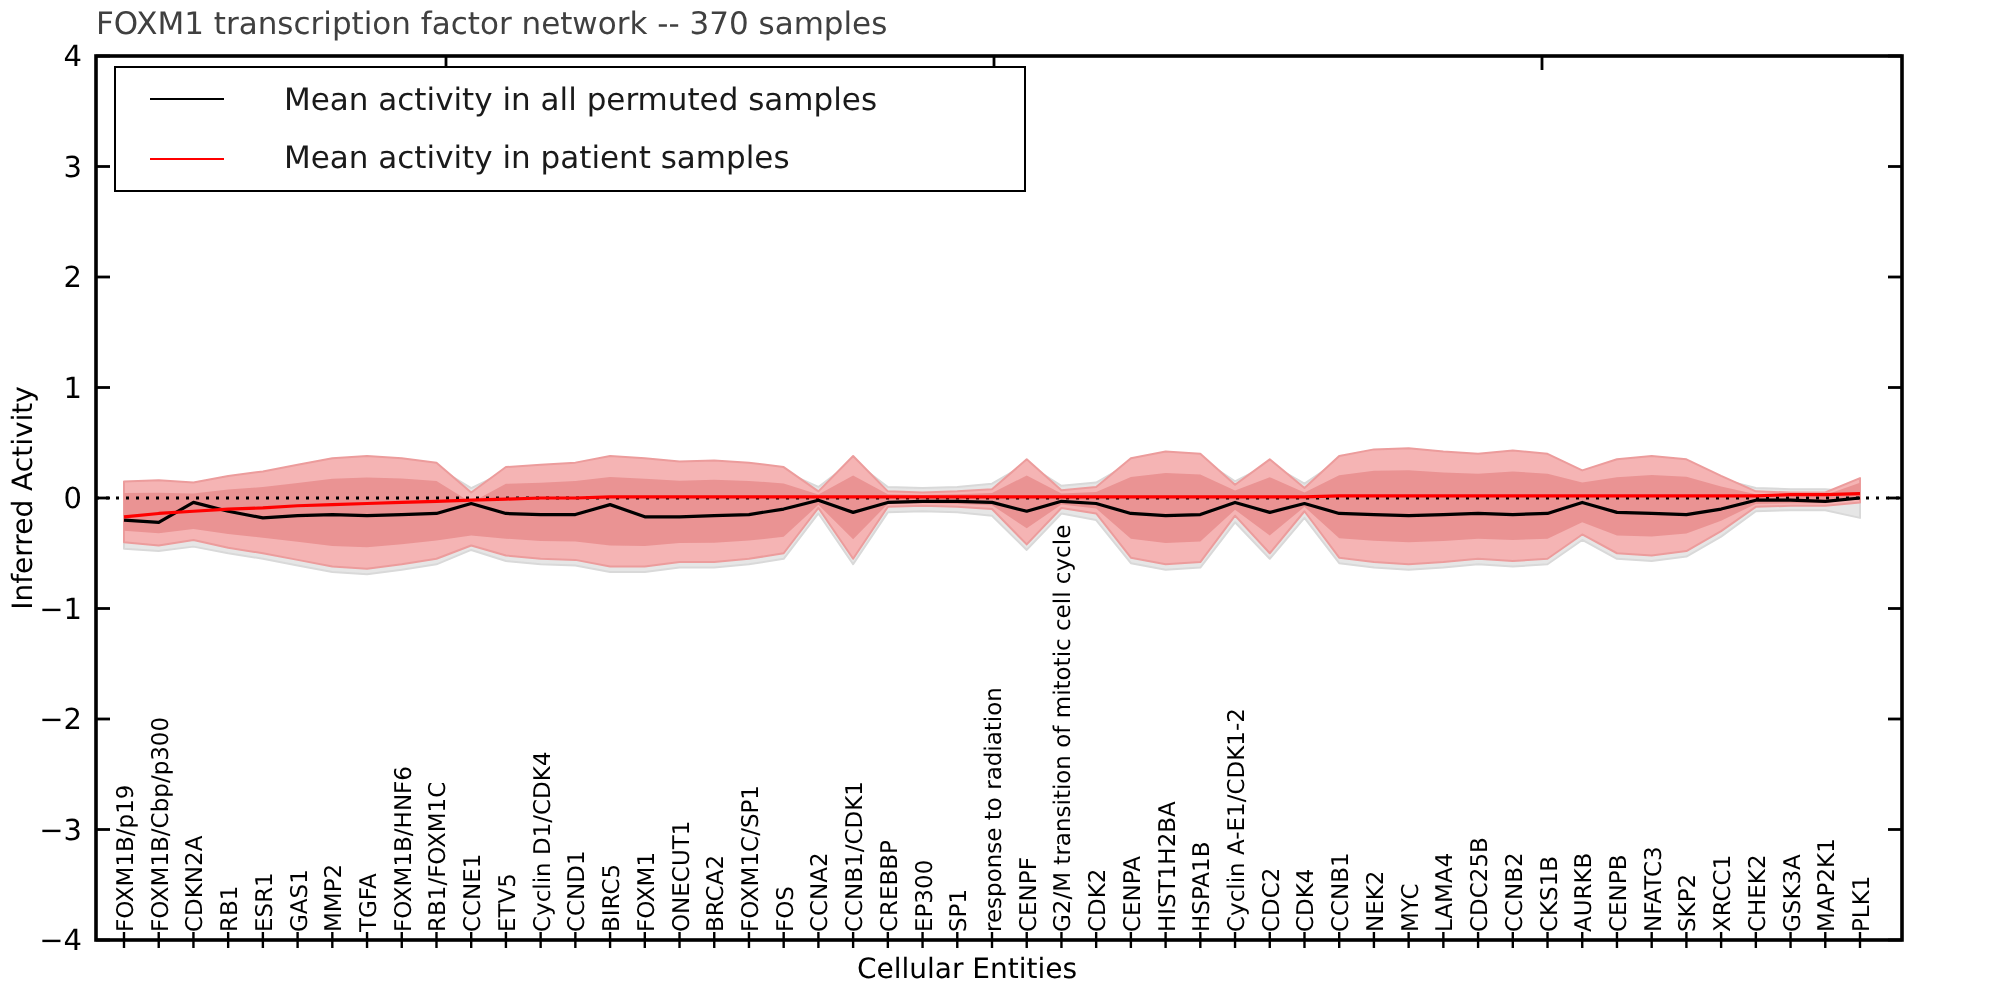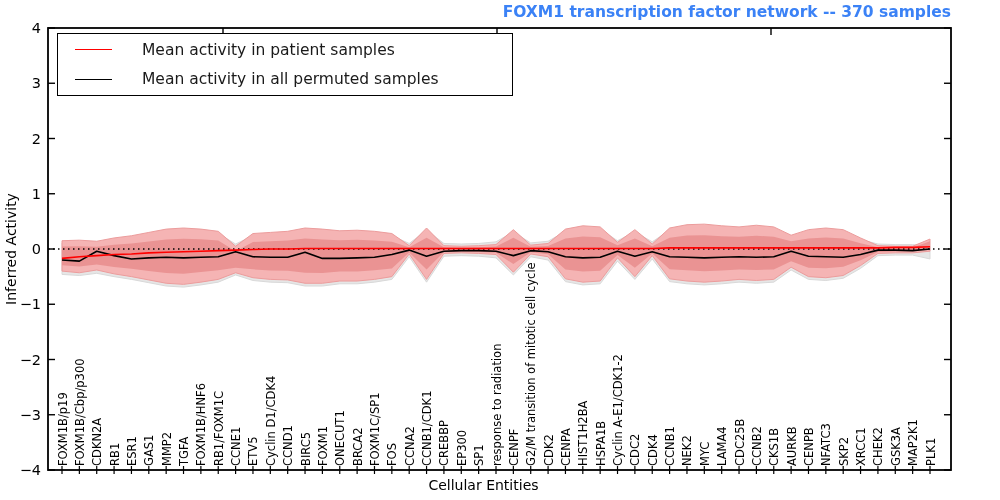--- a/index.html
+++ b/index.html
@@ -1,19 +1,19 @@
 <!DOCTYPE html>
 <html><head>
 <meta charset="utf-8">
 <style>
   html,body{margin:0;padding:0;background:#ffffff;}
   .fig{position:relative;width:1000px;height:500px;background:#ffffff;
        font-family:"DejaVu Sans","Liberation Sans",sans-serif;overflow:hidden;}
-  .fig-title{position:absolute;left:48px;top:3px;width:903px;text-align:right;
-       font-size:15.5px;color:#3b82f6;font-weight:bold;}
+  .fig-title{position:absolute;left:48px;top:3px;width:903px;text-align:left;
+       font-size:15.5px;color:#404040;}
   .x-label{position:absolute;left:32px;top:477px;width:903px;text-align:center;
        font-size:14px;color:#000;}
   svg{position:absolute;left:0;top:0;}
   .legend{position:absolute;left:57px;top:33px;width:456px;height:63px;
        background:#ffffff;border:1.6px solid #000;box-sizing:border-box;
        display:flex;flex-direction:column;justify-content:space-evenly;}
   .legend-row{display:flex;align-items:center;height:28px;}
   .legend-line{width:37px;height:0;border-top:1.7px solid #000;margin-left:17px;flex:none;}
   .legend-text{margin-left:30px;font-size:15.5px;color:#1a1a1a;white-space:nowrap;}
 </style>
@@ -163,21 +163,21 @@
       <line x1="895.28" y1="466" x2="895.28" y2="474" stroke="#000" stroke-width="1.2"></line>
       <line x1="912.64" y1="466" x2="912.64" y2="474" stroke="#000" stroke-width="1.2"></line>
       <line x1="930" y1="466" x2="930" y2="474" stroke="#000" stroke-width="1.2"></line>
       <rect x="48" y="28" width="903" height="442" fill="none" stroke="#000000" stroke-width="1.8"></rect>
     </svg>
 
   <div class="x-label">Cellular Entities</div>
 
   <div class="legend">
     <div class="legend-row">
+      <div class="legend-line"></div>
+      <div class="legend-text">Mean activity in all permuted samples</div>
+    </div>
+    <div class="legend-row">
       <div class="legend-line" style="border-top-color:#ff0000;"></div>
       <div class="legend-text">Mean activity in patient samples</div>
-    </div>
-    <div class="legend-row">
-      <div class="legend-line"></div>
-      <div class="legend-text">Mean activity in all permuted samples</div>
     </div>
   </div>
 </div>
 
 </body></html>

